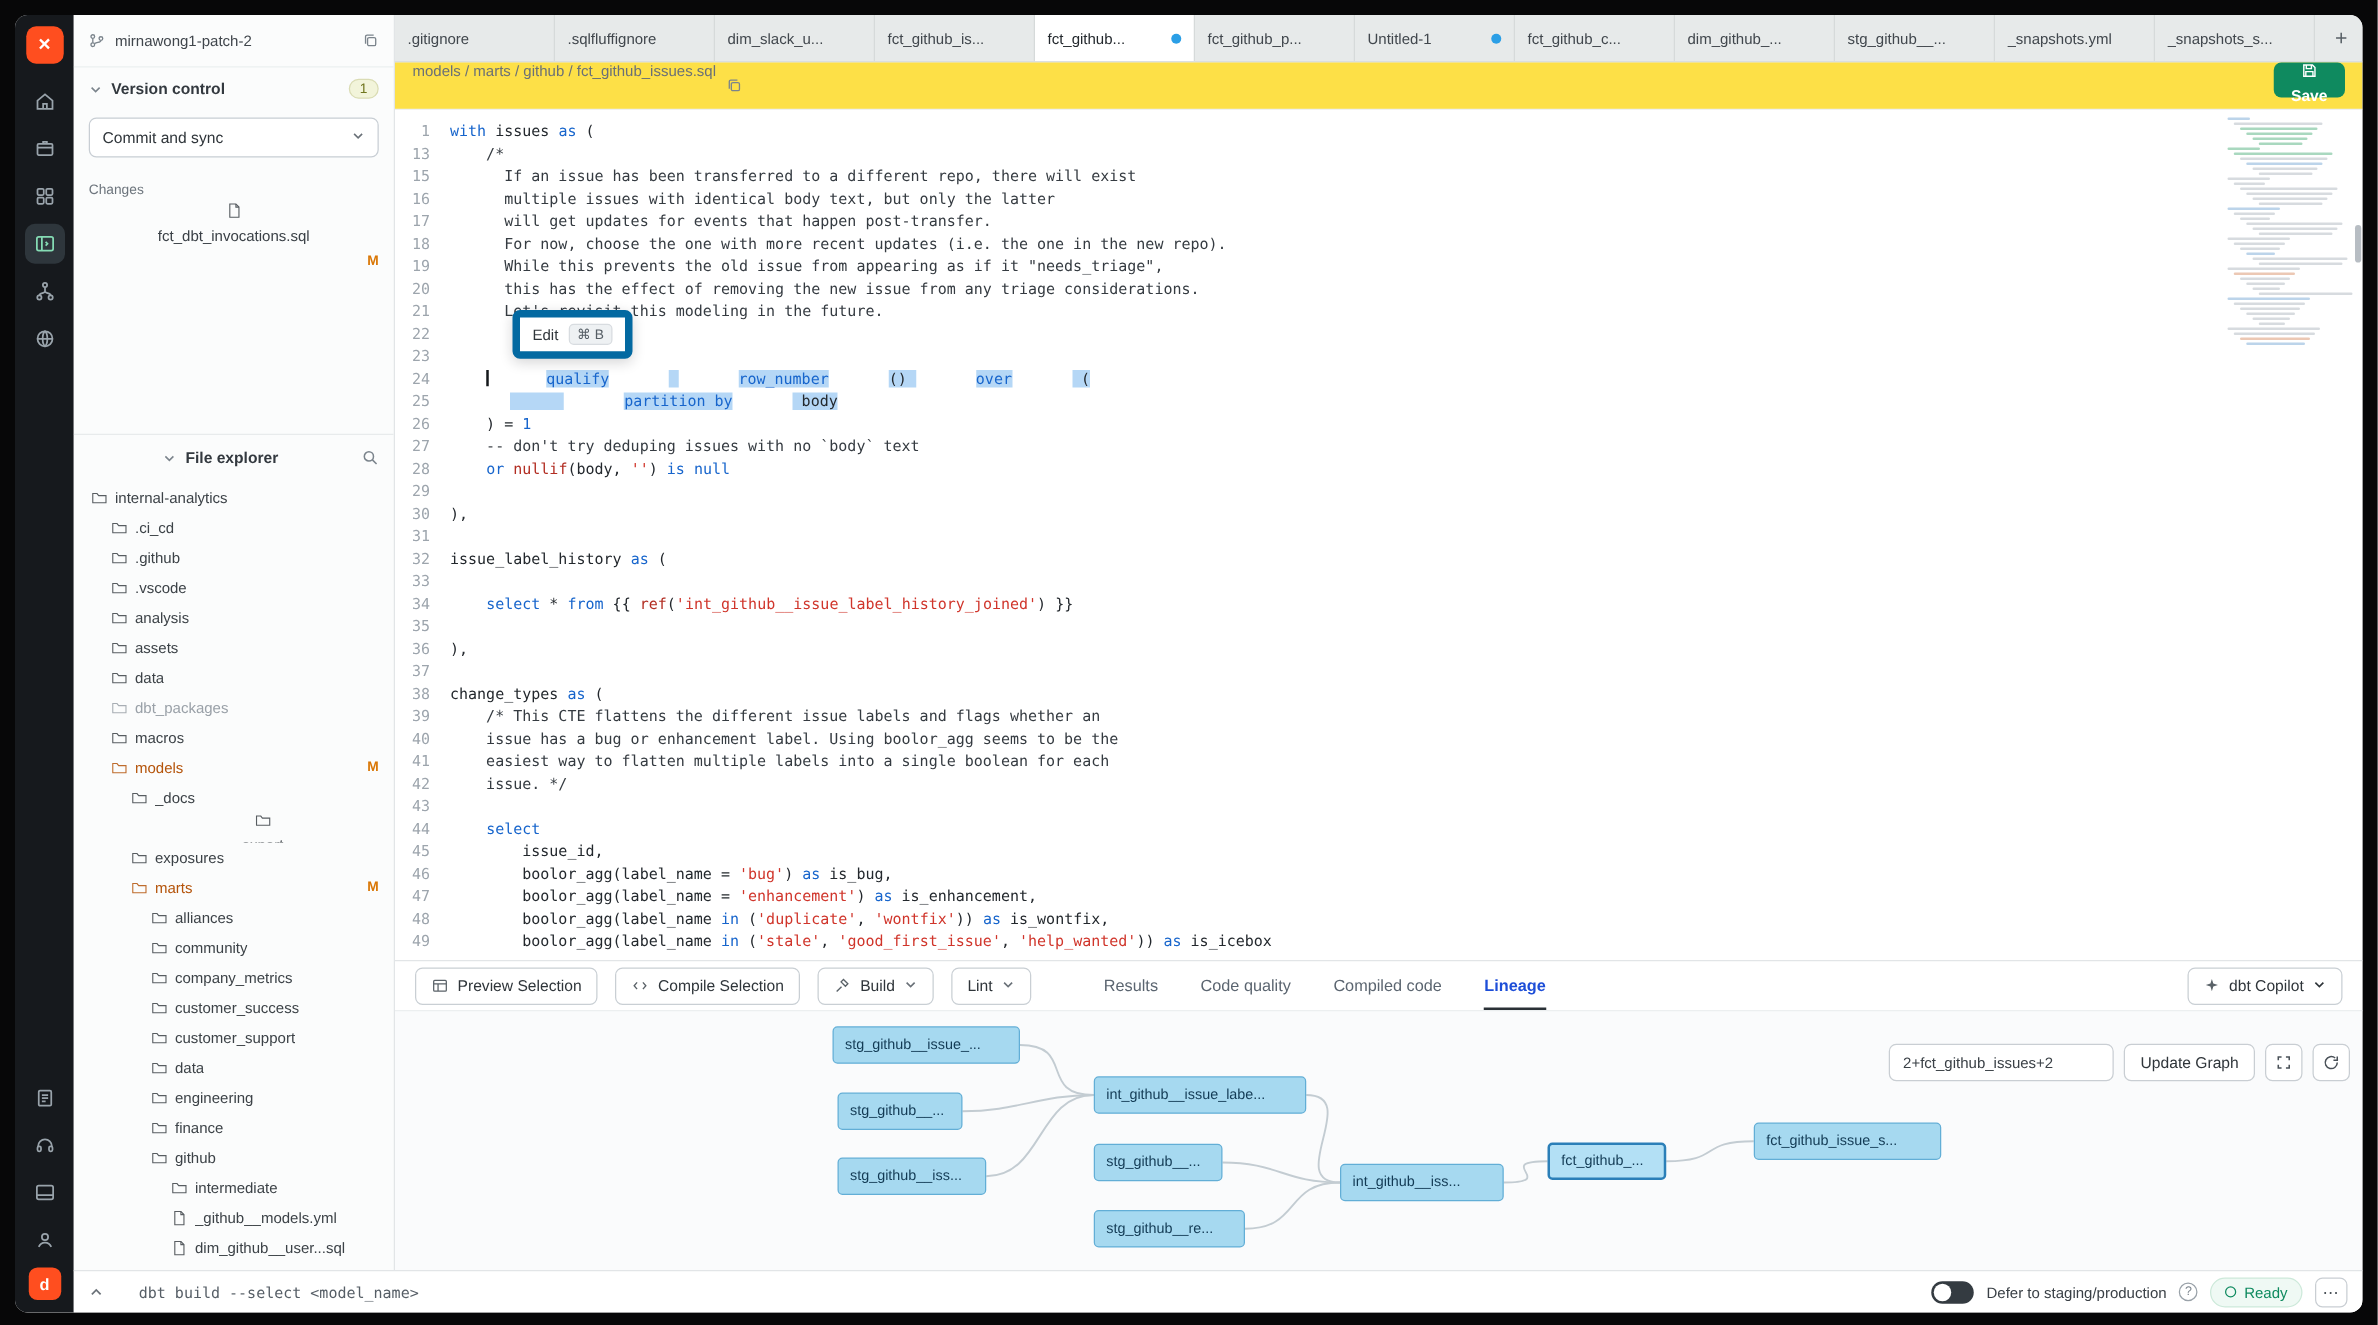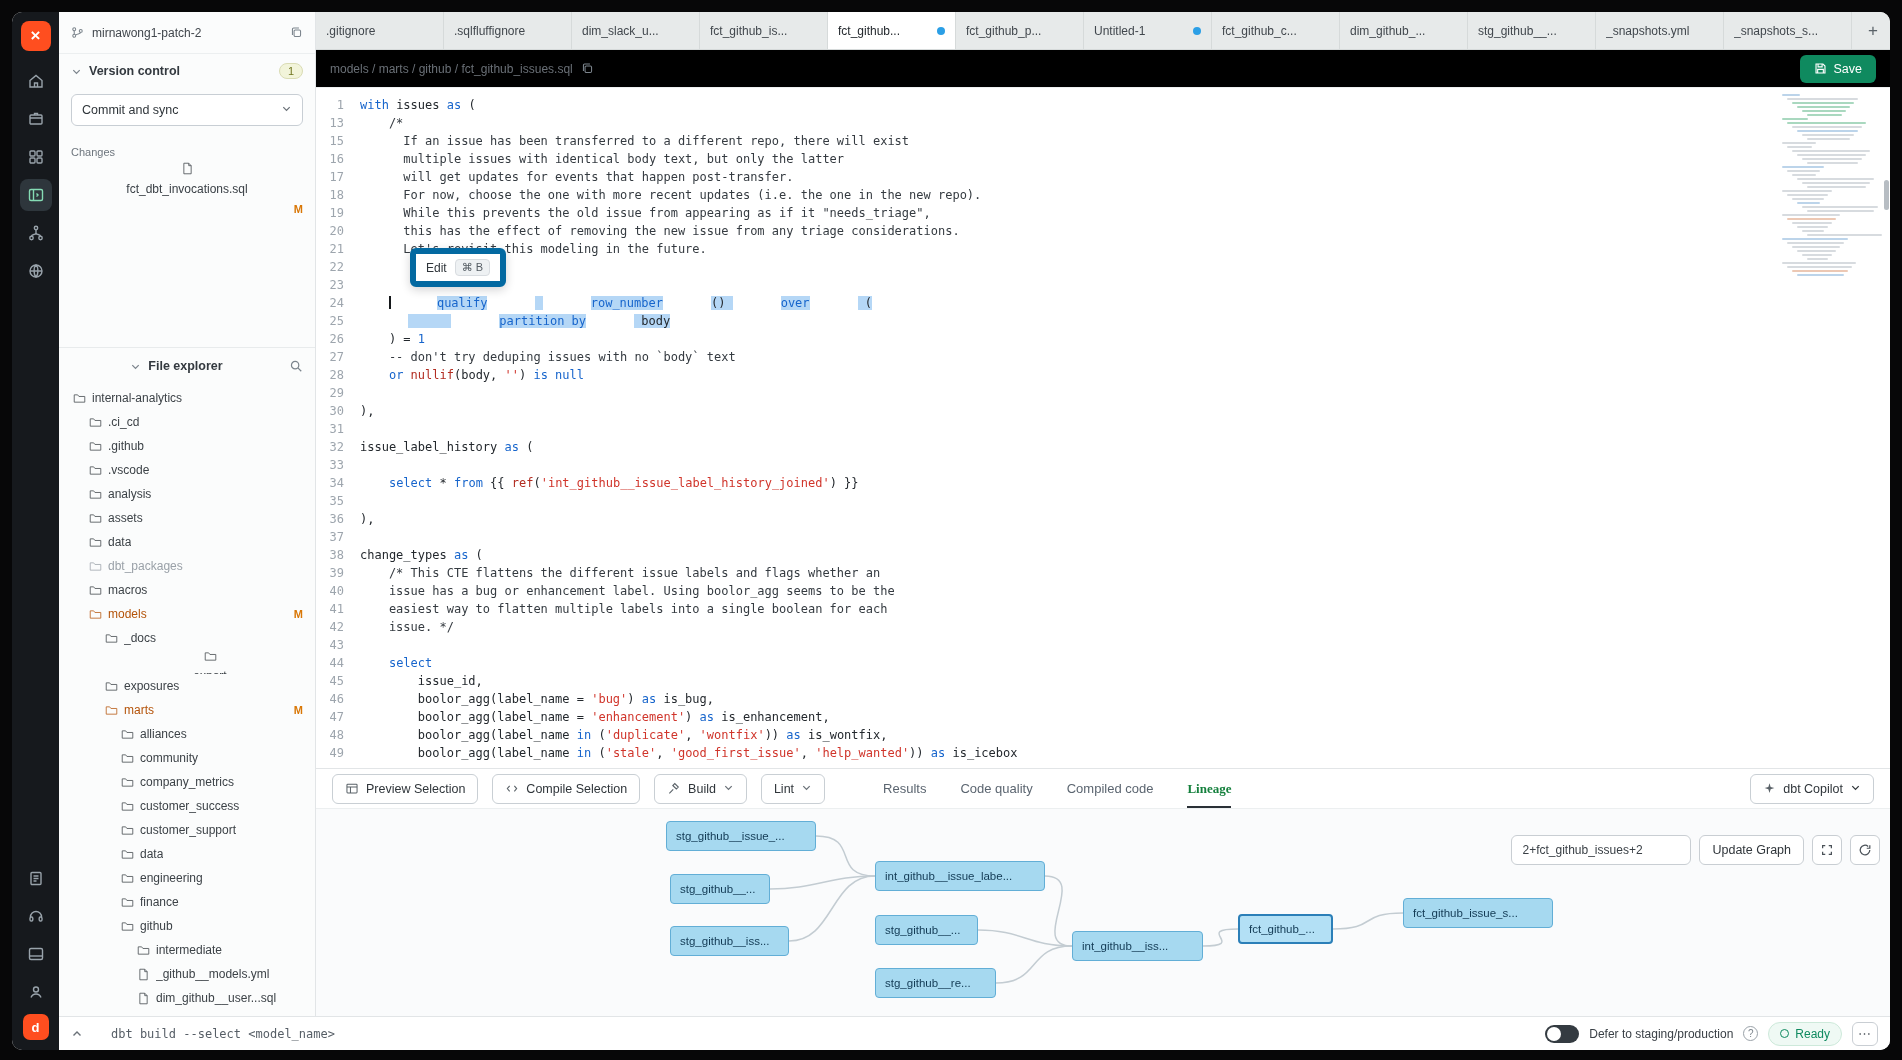--- a/index.html
+++ b/index.html
@@ -46,22 +46,22 @@
 
   
   .main-col{flex:1;display:flex;flex-direction:column;min-width:0;}
   .tab-bar{height:38px;flex:0 0 38px;background:#e7eaea;display:flex;align-items:stretch;border-bottom:1px solid #d6dada;overflow:hidden;}
   .tab{flex:0 0 128px;display:flex;align-items:center;gap:6px;padding:0 10px;border-right:1px solid #d6dada;font-size:12px;color:#41474d;min-width:0;}
   .tab-label{overflow:hidden;white-space:nowrap;text-overflow:ellipsis;}
   .tab.active{background:#fff;color:#23282d;}
   .dirty-dot{width:8px;height:8px;border-radius:50%;background:#2b9fe6;margin-left:auto;flex:0 0 8px;}
   .tab-plus{width:34px;display:flex;align-items:center;justify-content:center;color:#5a6268;font-size:17px;}
 
-  .crumb-bar{height:38px;flex:0 0 38px;background:#000000;display:flex;align-items:center;gap:8px;padding:0 14px;border-bottom:1px solid #eef0f1;font-size:12px;color:#6a7077;}
-  .save-btn{margin-left:auto;height:28px;background:#0f8a5f;color:#fff;border:none;border-radius:6px;display:flex;align-items:center;gap:7px;padding:0 14px;font-size:12.5px;font-weight:normal;font-family:inherit;}
+  .crumb-bar{height:38px;flex:0 0 38px;background:#fde047;display:flex;gap:8px;padding:0 14px;border-bottom:1px solid #eef0f1;font-size:12px;color:#6a7077;}
+  .save-btn{margin-left:auto;height:28px;background:#0f8a5f;color:#fff;border:none;border-radius:6px;display:flex;align-items:center;gap:7px;padding:0 14px;font-size:12.5px;font-weight:bold;font-family:inherit;flex-direction:column;}
 
   
   .editor-wrap{flex:1;position:relative;background:#fff;overflow:hidden;}
   .code-scroll{position:absolute;inset:0;padding-top:8px;font-family:"DejaVu Sans Mono",monospace;font-size:12px;line-height:18px;}
   .code-row{display:flex;height:18px;white-space:pre;}
   .ln{flex:0 0 44px;text-align:right;padding-right:16px;color:#9da5ad;user-select:none;}
   .code-text{white-space:pre;color:#23282d;}
   .tok-kw{color:#1765cc;}
   .tok-str{color:#d0352b;}
   .tok-cmt{color:#353b41;}
@@ -75,21 +75,21 @@
   .minimap{position:absolute;top:6px;right:8px;width:100px;z-index:2;}
   .mm-bar{height:2px;margin-bottom:2px;border-radius:1px;}
   .vthumb{position:absolute;right:1px;top:92px;width:5px;height:30px;background:#b7bdc3;border-radius:3px;z-index:3;}
 
   
   .action-bar{height:40px;flex:0 0 40px;border-top:1px solid #e2e5e7;background:#fff;display:flex;align-items:center;padding:0 16px;gap:14px;}
   .act-btn{height:30px;background:#fff;border:1px solid #c9cfd4;border-radius:6px;display:flex;align-items:center;gap:7px;padding:0 12px;font-size:12.5px;color:#2f353a;font-family:inherit;}
   .act-btn .chev{color:#6a7178;}
   .result-tabs{display:flex;align-items:center;gap:34px;margin-left:44px;height:100%;}
   .rtab{font-size:13px;color:#5b6570;height:100%;display:flex;align-items:center;position:relative;}
-  .rtab.active{color:#15803d;font-weight:bold;font-family:Liberation Serif, serif;}
+  .rtab.active{color:#1d4ed8;font-weight:bold;}
   .rtab.active:after{content:"";position:absolute;left:0;right:0;bottom:0;height:2px;background:#2a3036;}
   .copilot-btn{margin-left:auto;height:30px;background:#fff;border:1px solid #c9cfd4;border-radius:6px;display:flex;align-items:center;gap:7px;padding:0 12px;font-size:12.5px;color:#2f353a;font-family:inherit;}
 
   
   .lineage{height:208px;flex:0 0 208px;background:#fafbfc;border-top:1px solid #eceff0;position:relative;overflow:hidden;}
   .lineage svg.edges{position:absolute;inset:0;}
   .edge{fill:none;stroke:#c3ccd2;stroke-width:1.5;}
   .lnode{position:absolute;height:30px;line-height:28px;background:#a6d9f0;border:1px solid #62aed6;border-radius:4px;padding:0 9px;font-size:11.5px;color:#123a54;white-space:nowrap;overflow:hidden;text-overflow:ellipsis;}
   .lnode.selected{border:2px solid #2b7fb8;line-height:26px;background:#b3e0f5;}
   .lineage-controls{position:absolute;top:26px;right:10px;display:flex;align-items:center;gap:8px;}

